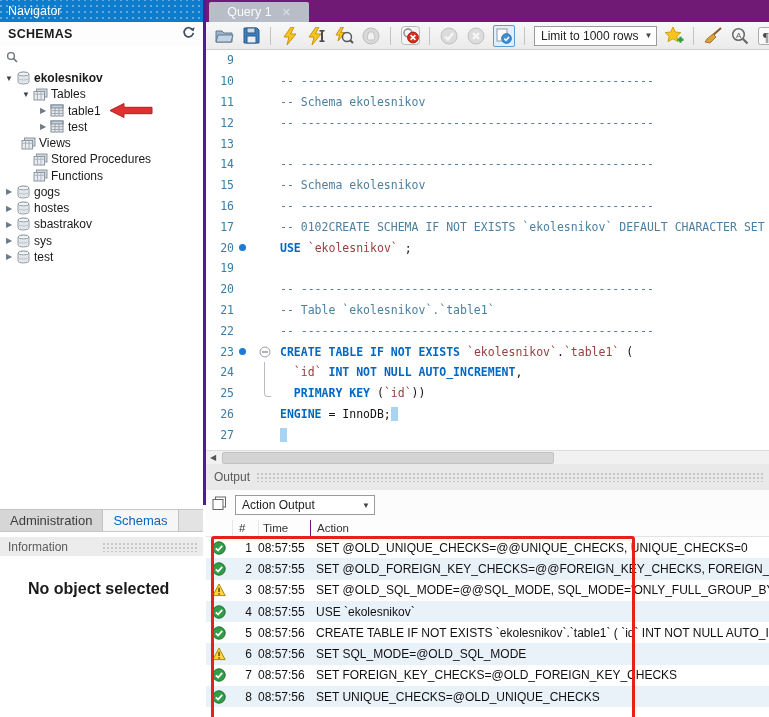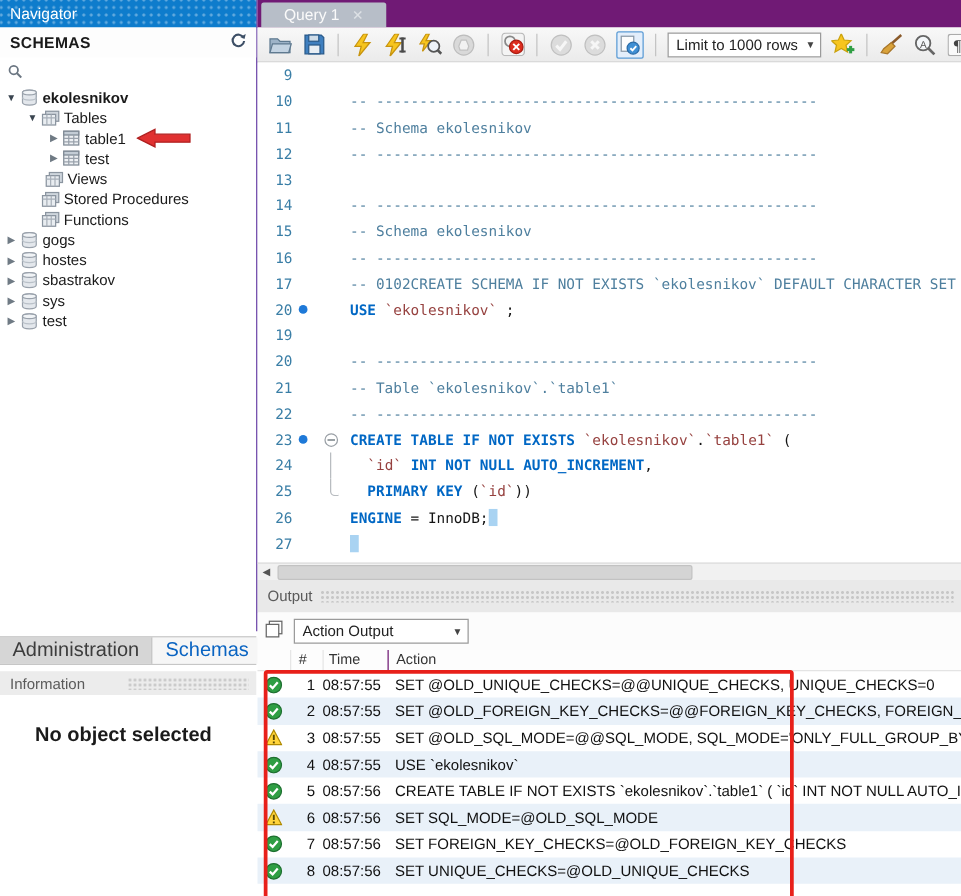--- a/index.html
+++ b/index.html
@@ -1,40 +1,40 @@
 <!DOCTYPE html>
 <html><head>
 <meta charset="utf-8">
 <style>
   html,body{margin:0;padding:0;}
   body{font-family:"Liberation Sans",sans-serif;font-size:12px;color:#1a1a1a;background:#fff;}
   #app{position:relative;width:769px;height:717px;overflow:hidden;background:#fff;}
 
   
-  #sidebar{position:absolute;left:0;top:0;width:206px;height:505px;background:#fff;border-right:1px solid #4c1d95;box-sizing:border-box;}
+  #sidebar{position:absolute;left:0;top:0;width:206px;height:505px;background:#fff;border-right:3px solid #4c1d95;box-sizing:border-box;}
   .nav-header{position:absolute;left:0;top:0;width:100%;height:22px;background:#0e7ccc;color:#fff;
     display:flex;align-items:center;padding-left:8px;box-sizing:border-box;font-size:12.5px;
     background-image:radial-gradient(rgba(255,255,255,.35) 1px,transparent 1.4px);background-size:6px 6px;background-position:40px 3px;}
   .schemas-row{position:absolute;left:0;top:22px;width:100%;height:24px;display:flex;align-items:center;
     padding:0 8px;box-sizing:border-box;background:#fdfdfd;}
   .schemas-row .title{font-weight:bold;font-size:12.5px;letter-spacing:.3px;flex:1;}
   .filter-row{position:absolute;left:0;top:47px;width:100%;height:22px;display:flex;align-items:center;padding:0 6px;box-sizing:border-box;gap:4px;}
   .filter-input{flex:1;height:18px;border:1px solid #a6b6c4;background:#fff;font-size:12px;padding:0 4px;color:#333;box-sizing:border-box;font-family:"Liberation Sans",sans-serif;}
   .filter-input::placeholder{color:#8a8a8a;}
   #schema-tree{position:absolute;left:0;top:70px;width:100%;}
   .tree-row{height:16.25px;display:flex;align-items:center;white-space:nowrap;position:relative;}
   .tree-row .arrow{width:10px;font-size:8px;color:#6f7a84;text-align:center;flex:none;}
   .tree-row .arrow.down{color:#3a4550;}
   .tree-row .ticon{width:18px;display:flex;justify-content:center;flex:none;}
   .tree-row .tlabel{padding-left:2px;}
   .tree-row.bold .tlabel{font-weight:bold;}
   .red-arrow{margin-left:8px;display:inline-flex;align-items:center;}
 
   .side-tabs{position:absolute;left:0;top:509px;width:100%;height:23px;background:#e3e3e3;border-top:1px solid #c6c6c6;border-bottom:1px solid #c6c6c6;display:flex;align-items:stretch;box-sizing:border-box;}
-  .side-tab{padding:0 10px;display:flex;align-items:center;font-size:16px;color:#3c3c3c;background:#d6d6d6;border-right:1px solid #c2c2c2;}
+  .side-tab{padding:0 10px;display:flex;align-items:center;font-size:13px;color:#3c3c3c;background:#d6d6d6;border-right:1px solid #c2c2c2;}
   .side-tab.active{background:#f6f6f6;color:#0a64c2;}
   .info-header{position:absolute;left:0;top:537px;width:100%;height:19px;background:#ececec;display:flex;align-items:center;padding-left:8px;box-sizing:border-box;color:#5a5a5a;gap:28px;}
   .dotted-fill{flex:1;height:10px;margin:0 6px;background-image:radial-gradient(#c7c7c7 1px,transparent 1.3px);background-size:4px 4px;}
   .no-object{position:absolute;left:28px;top:580px;font-weight:bold;font-size:16px;color:#1a1a1a;}
 
   
   #main{position:absolute;left:206px;top:0;width:563px;height:717px;}
   .tab-bar{position:absolute;left:0;top:0;width:100%;height:22px;background:#701a75;}
   .query-tab{position:absolute;left:3px;top:2px;height:20px;width:100px;background:#b7bec8;display:flex;align-items:center;justify-content:center;gap:10px;color:#fafafa;font-size:12.5px;border-radius:2px 2px 0 0;}
   .query-tab .close{color:#dde1e5;font-size:11px;}
@@ -159,21 +159,21 @@
           <span class="arrow">▶</span>
           <span class="ticon">
             <svg width="14" height="13" viewBox="0 0 14 13">
               <rect x="1" y="1" width="12" height="11" fill="#eef1f4" stroke="#7f8a95"></rect>
               <rect x="1" y="1" width="12" height="3" fill="#c3ccd5" stroke="#7f8a95"></rect>
               <path d="M1 6.7 h12 M1 9.4 h12 M5 4 v8 M9 4 v8" stroke="#9aa2ac" fill="none"></path>
             </svg>
           </span>
           <span class="tlabel">test</span>
         </div>
-        <div class="tree-row" style="padding-left: 24px; text-align: right;">
+        <div class="tree-row" style="padding-left: 9px; text-align: right;">
           <span class="arrow"></span>
           <span class="ticon">
             <svg width="15" height="13" viewBox="0 0 15 13">
               <rect x="3.5" y="1" width="10.5" height="8" fill="#cfd6dd" stroke="#8b95a0"></rect>
               <rect x="1" y="3.5" width="10.5" height="8.5" fill="#e9edf1" stroke="#8b95a0"></rect>
               <path d="M1 6.2 h10.5 M4.5 3.5 v8.5 M8 3.5 v8.5" stroke="#a8b0b9" fill="none"></path>
             </svg>
           </span>
           <span class="tlabel">Views</span>
         </div>

